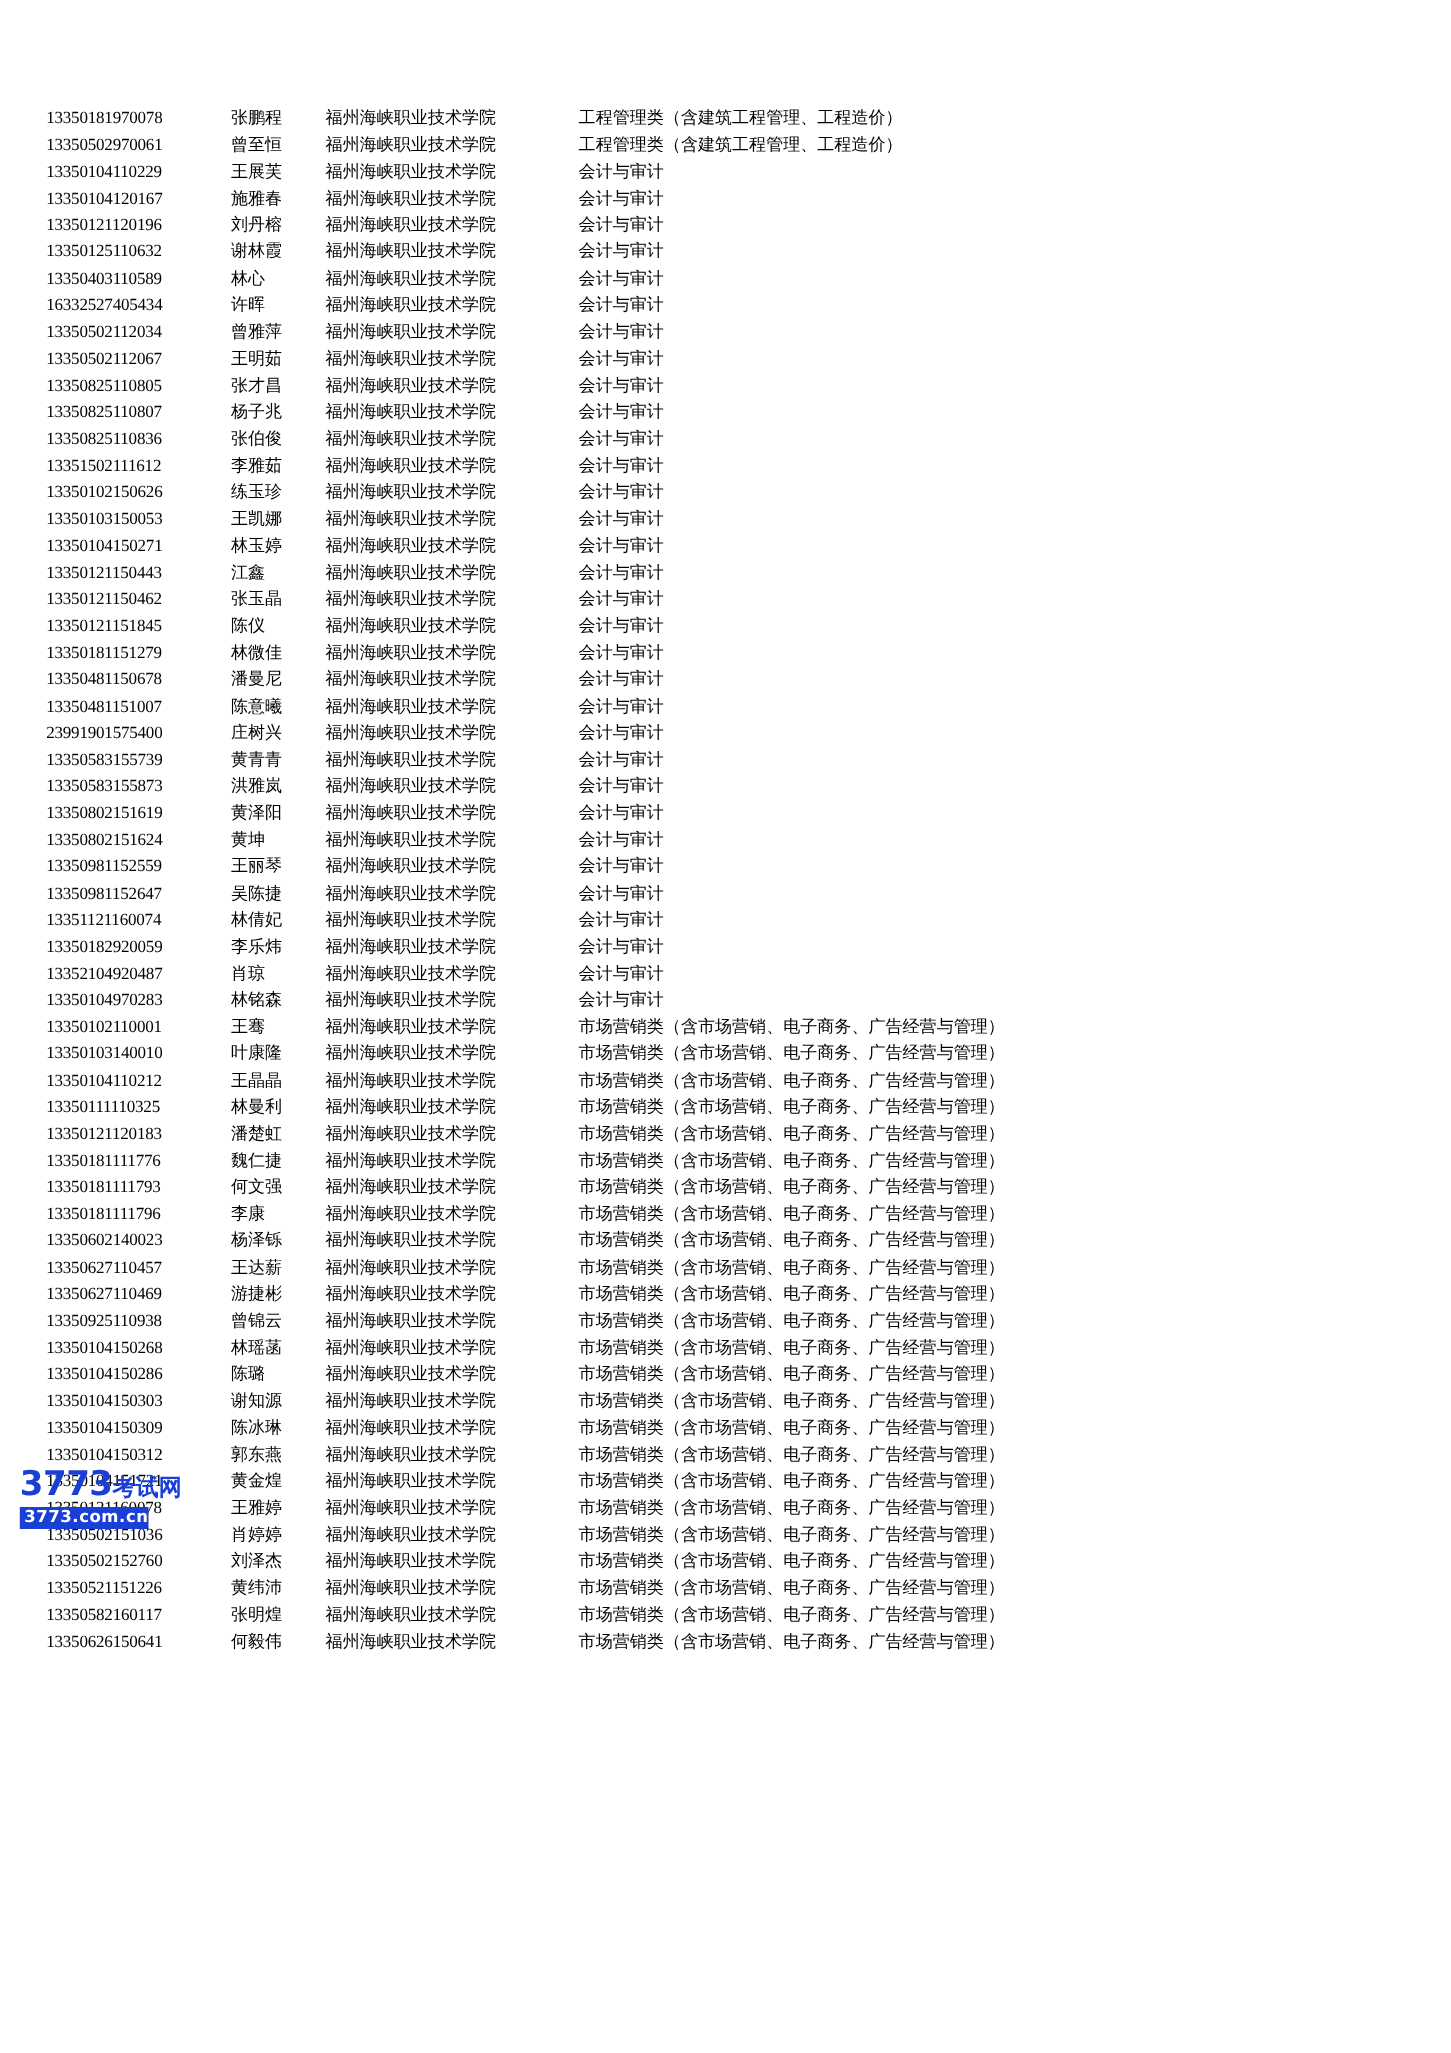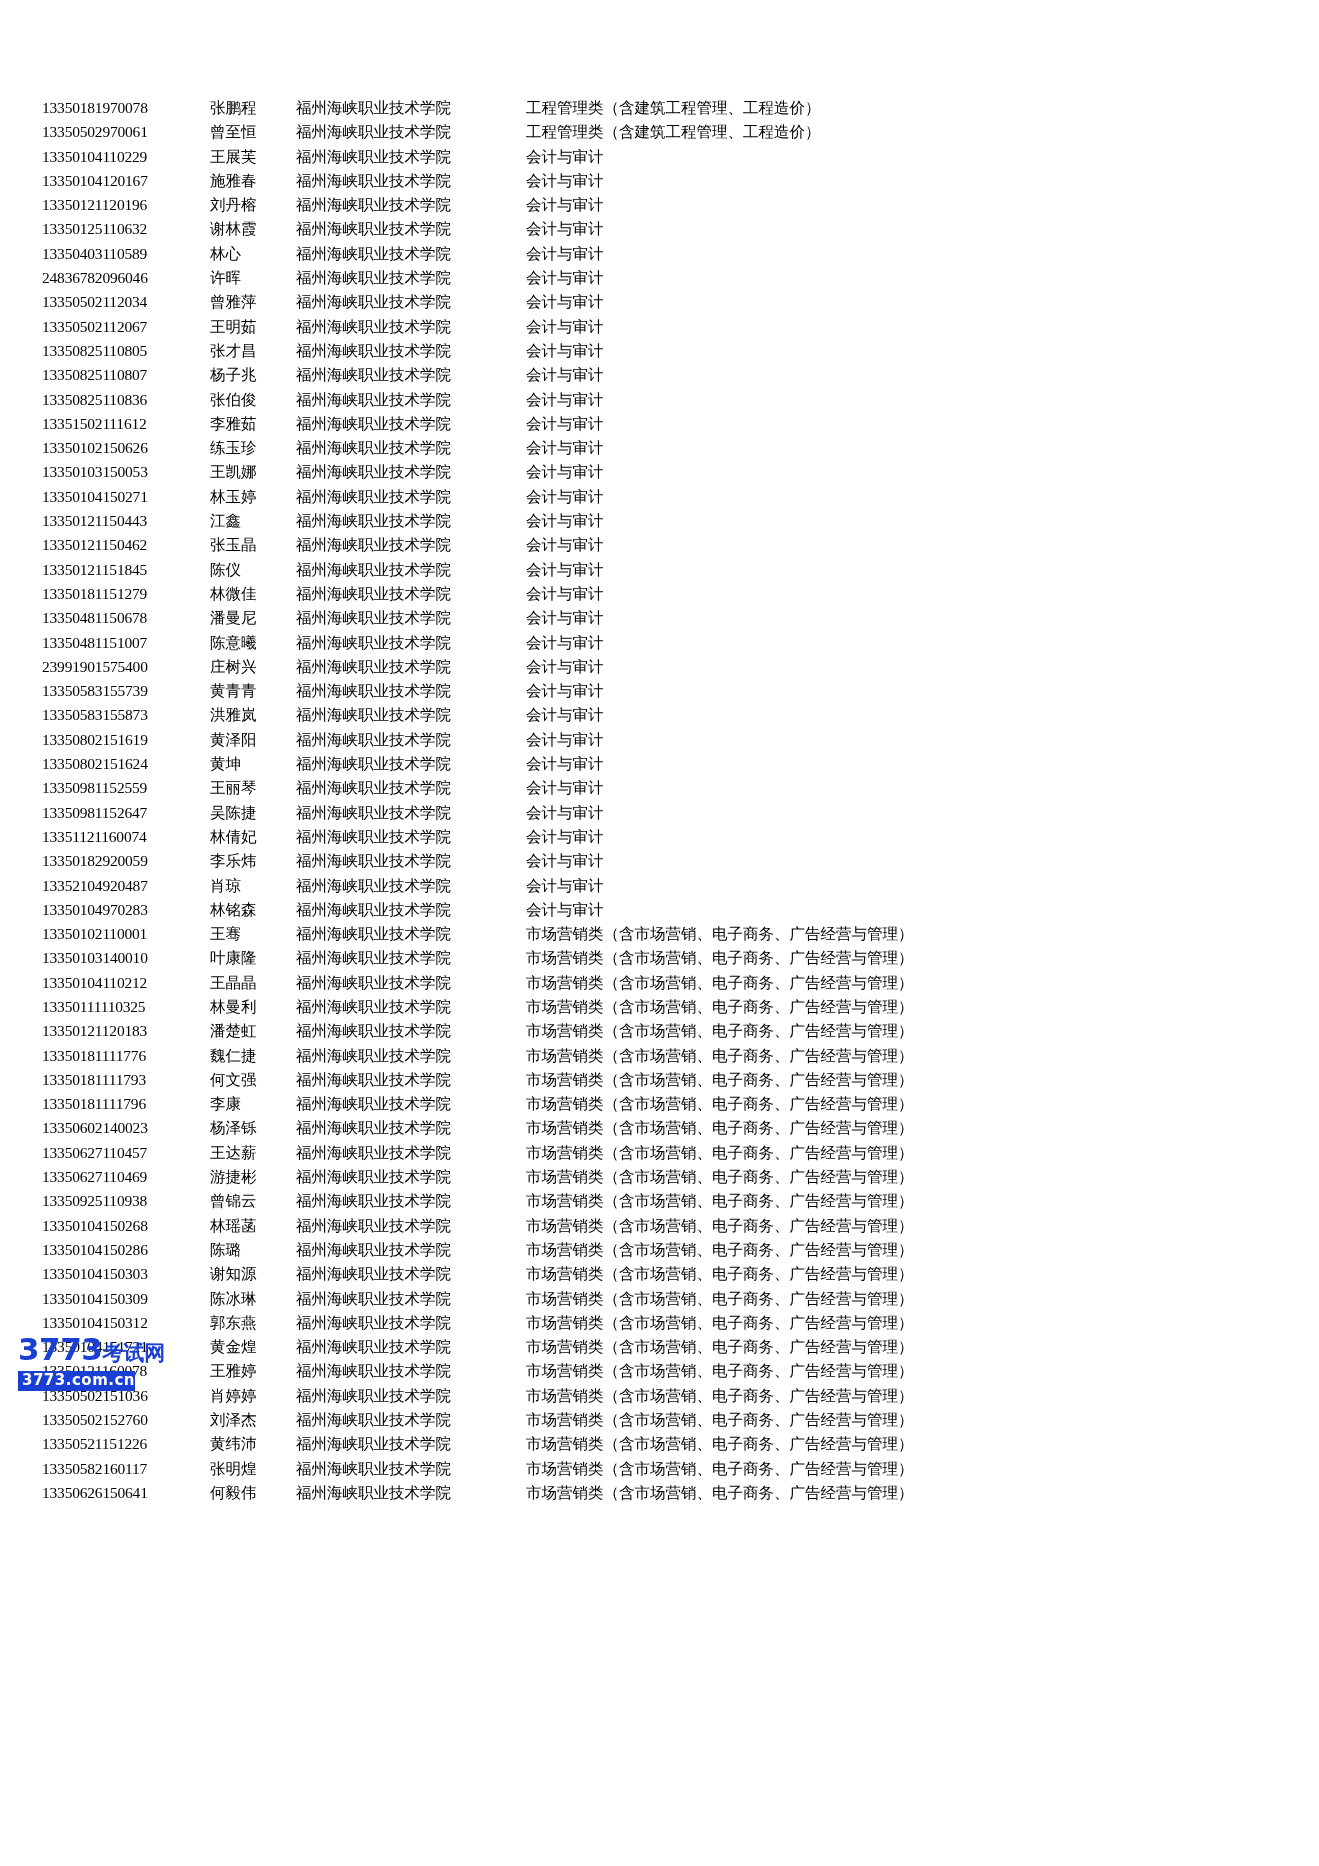--- a/index.html
+++ b/index.html
@@ -138,21 +138,21 @@
             <td class="col-school">福州海峡职业技术学院</td>
             <td class="col-major">会计与审计</td>
           </tr>
           <tr>
             <td class="col-id">13350403110589</td>
             <td class="col-name">林心</td>
             <td class="col-school">福州海峡职业技术学院</td>
             <td class="col-major">会计与审计</td>
           </tr>
           <tr>
-            <td class="col-id">24836782096046</td>
+            <td class="col-id">16332527405434</td>
             <td class="col-name">许晖</td>
             <td class="col-school">福州海峡职业技术学院</td>
             <td class="col-major">会计与审计</td>
           </tr>
           <tr>
             <td class="col-id">13350502112034</td>
             <td class="col-name">曾雅萍</td>
             <td class="col-school">福州海峡职业技术学院</td>
             <td class="col-major">会计与审计</td>
           </tr>

